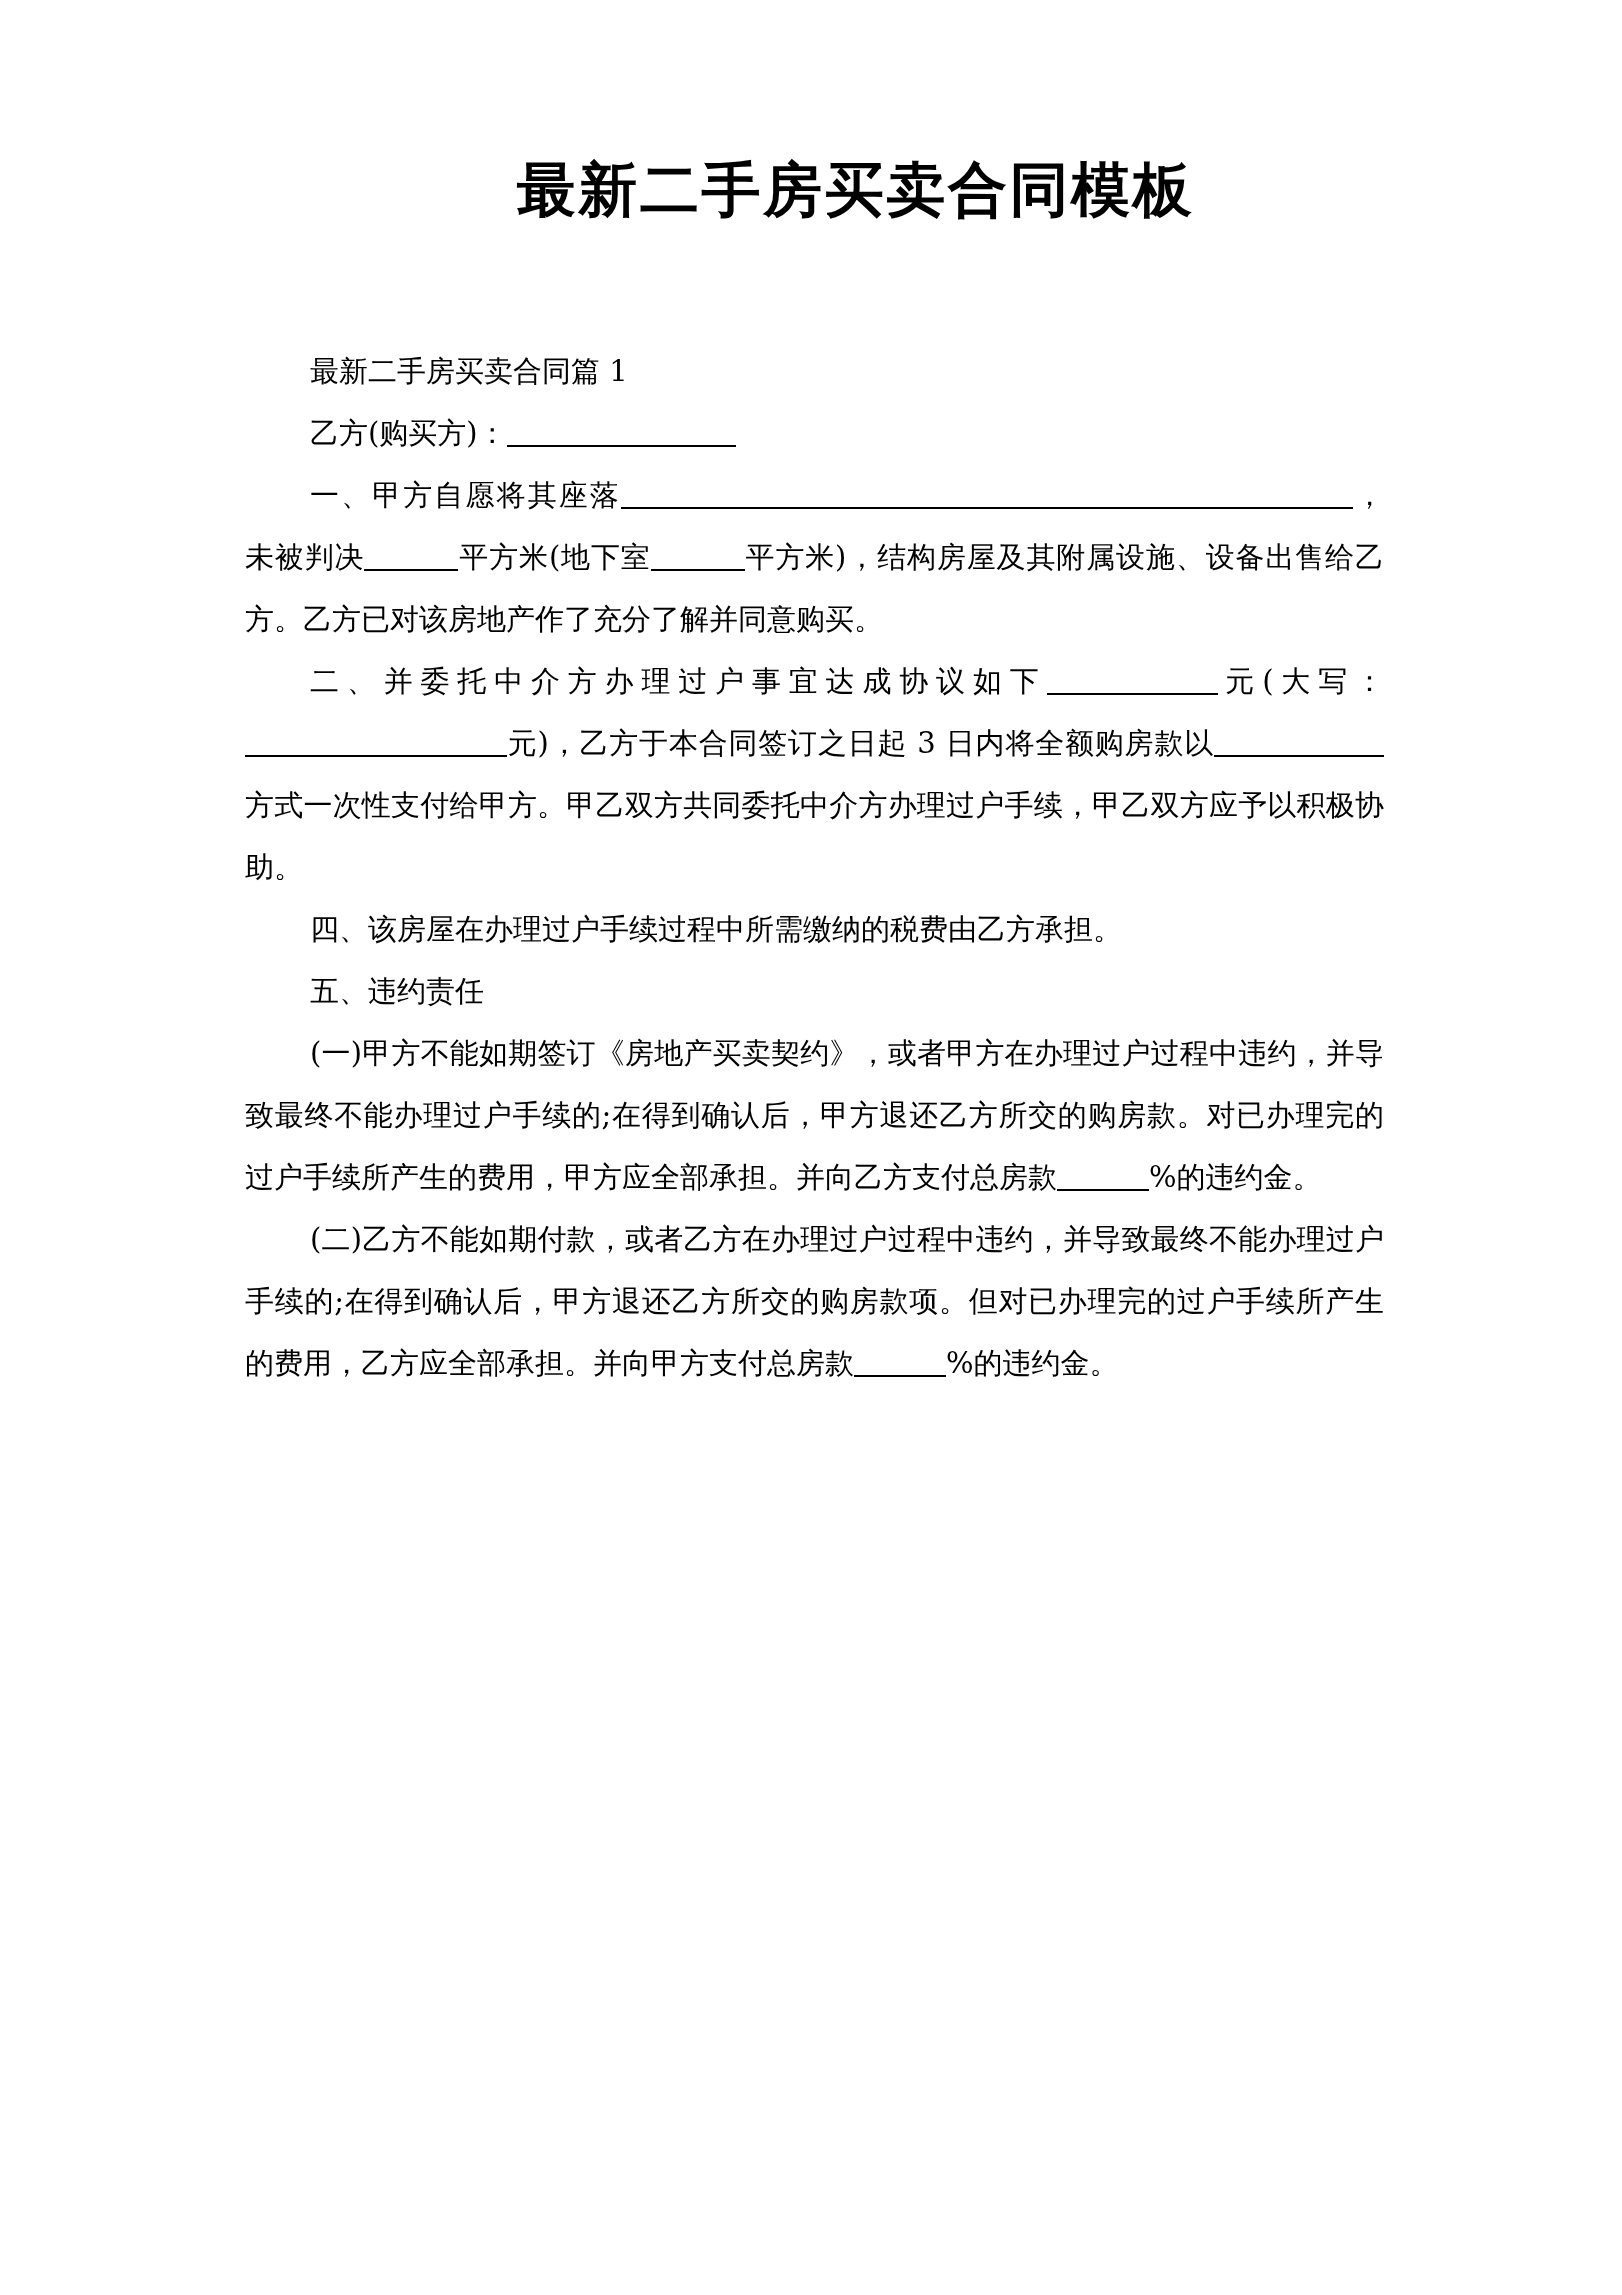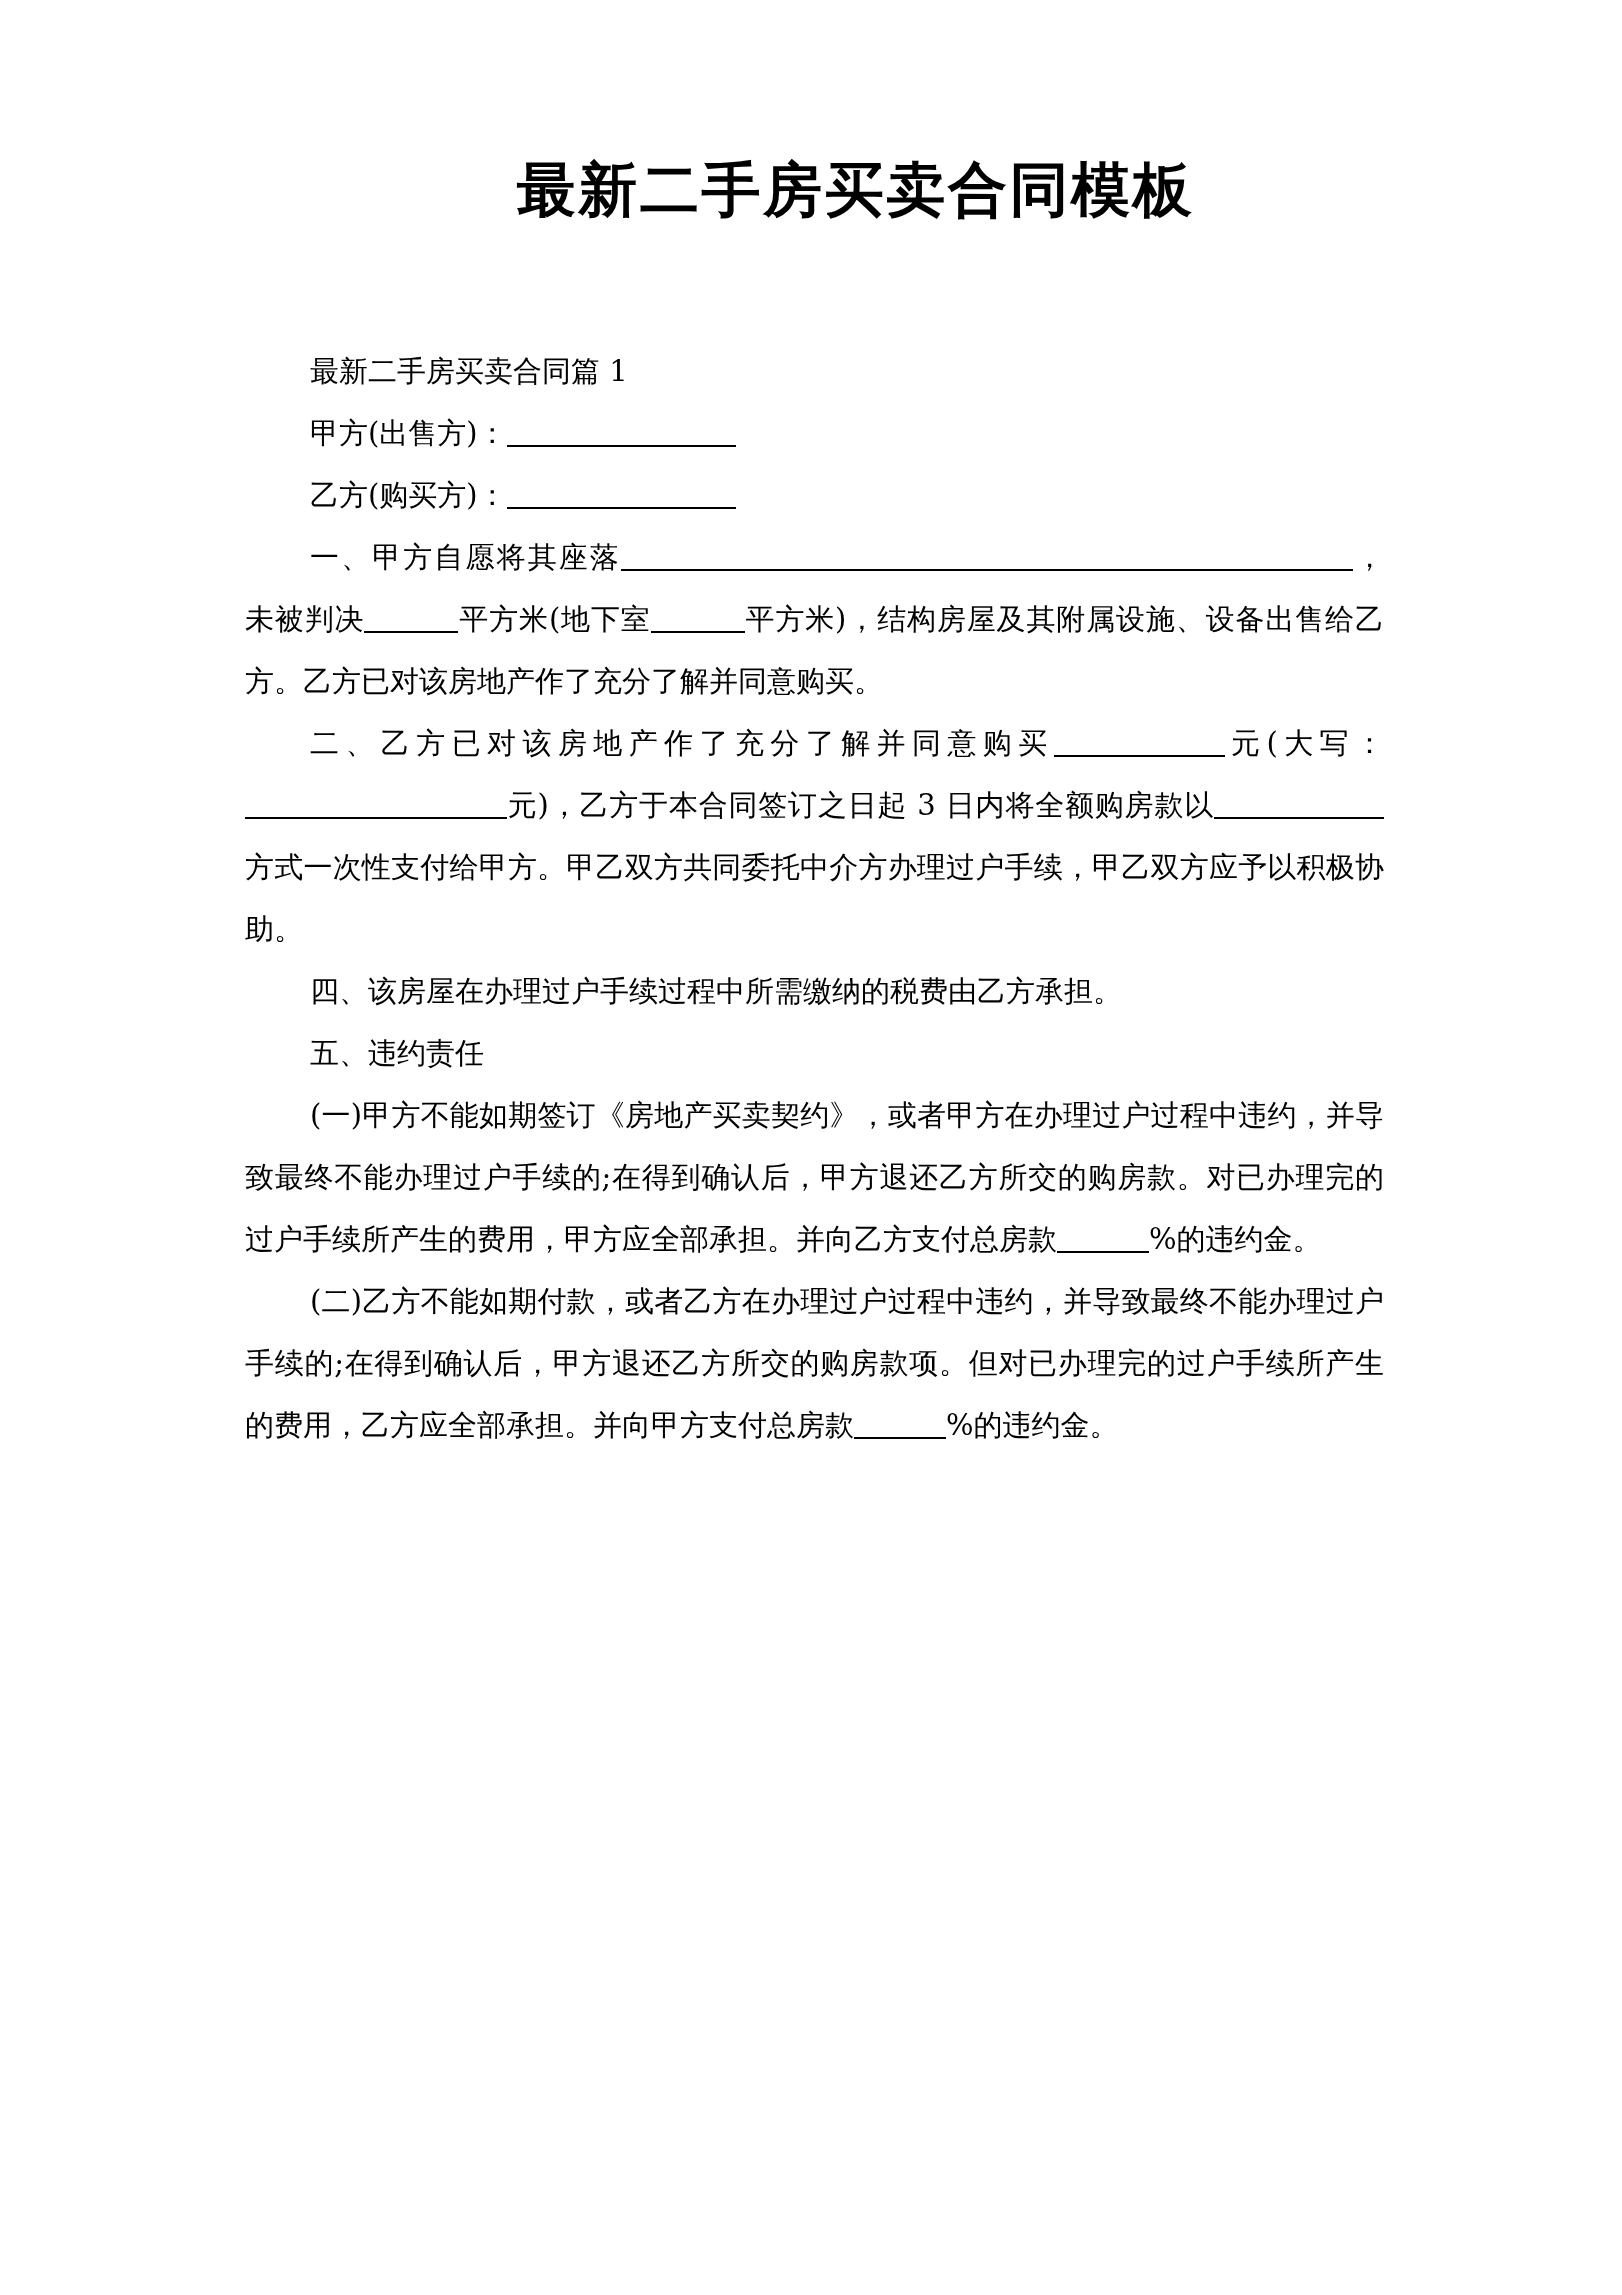--- a/index.html
+++ b/index.html
@@ -72,28 +72,27 @@
 <body>
 
 <div class="page">
 
   <div class="doc-title">最新二手房买卖合同模板</div>
 
   <div class="body-block">
 
     <p class="para indent"><span>最新二手房买卖合同篇 1</span></p>
 
-    <p class="para indent"><span>甲方(出售方)：</span><span class="blank b-name"></span></p>
 
     <p class="para indent"><span>乙方(购买方)：</span><span class="blank b-name"></span></p>
 
 
     <p class="para indent"><span>一、</span><span>甲方自愿将其座落</span><span class="blank b-addr"></span><span>，未被判决</span><span class="blank b-area"></span><span>平方米(地下室</span><span class="blank b-area"></span><span>平方米)，结构房屋及其附属设施、设备出售给乙方。乙方已对该房地产作了充分了解并同意购买。</span></p>
 
-    <p class="para indent"><span>二、</span><span>乙方已对该房地产作了充分了解并同意购买</span><span class="blank b-price"></span><span>元(大写：</span><span class="blank b-upper"></span><span>元)，乙方于本合同签订之日起 3 日内将全额购房款以</span><span class="blank b-pay"></span><span>方式一次性支付给甲方。甲乙双方共同委托中介方办理过户手续，甲乙双方应予以积极协助。</span></p>
+    <p class="para indent"><span>二、</span><span>并委托中介方办理过户事宜达成协议如下</span><span class="blank b-price"></span><span>元(大写：</span><span class="blank b-upper"></span><span>元)，乙方于本合同签订之日起 3 日内将全额购房款以</span><span class="blank b-pay"></span><span>方式一次性支付给甲方。甲乙双方共同委托中介方办理过户手续，甲乙双方应予以积极协助。</span></p>
 
 
     <p class="para indent"><span>四、</span><span>该房屋在办理过户手续过程中所需缴纳的税费由乙方承担。</span></p>
 
     <p class="para indent"><span>五、</span><span>违约责任</span></p>
 
     <p class="para indent"><span>(一)</span><span>甲方不能如期签订《房地产买卖契约》，或者甲方在办理过户过程中违约，并导致最终不能办理过户手续的;在得到确认后，甲方退还乙方所交的购房款。对已办理完的过户手续所产生的费用，甲方应全部承担。并向乙方支付总房款</span><span class="blank b-pct"></span><span>%的违约金。</span></p>
 
     <p class="para indent"><span>(二)</span><span>乙方不能如期付款，或者乙方在办理过户过程中违约，并导致最终不能办理过户手续的;在得到确认后，甲方退还乙方所交的购房款项。但对已办理完的过户手续所产生的费用，乙方应全部承担。并向甲方支付总房款</span><span class="blank b-pct"></span><span>%的违约金。</span></p>
 

